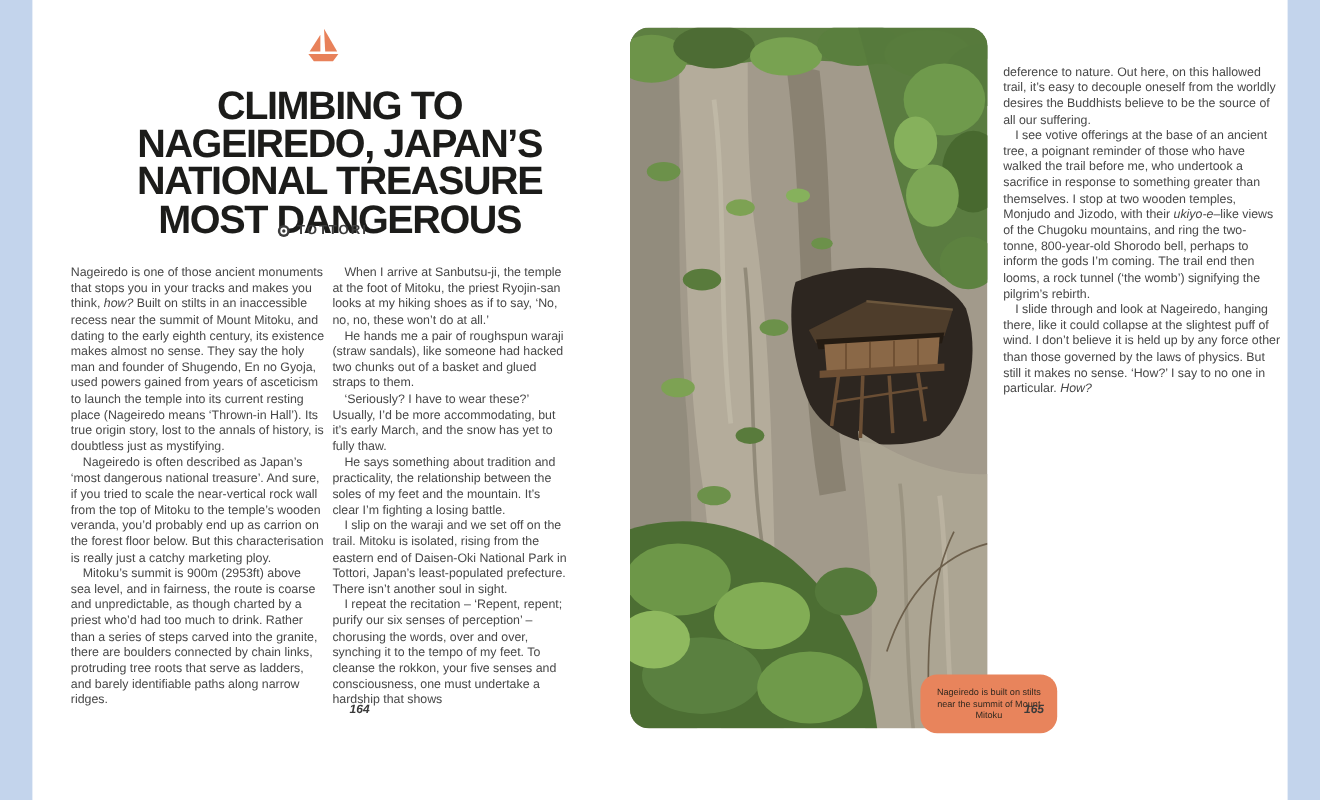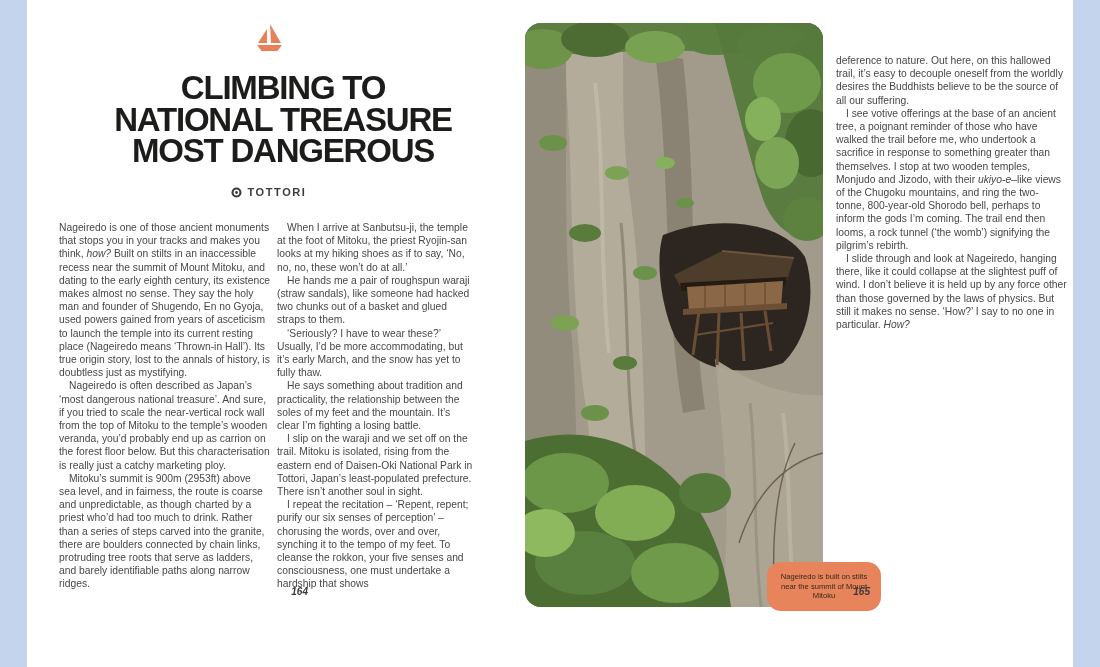--- a/index.html
+++ b/index.html
@@ -40,20 +40,21 @@
   <div class="boat">
     <svg viewBox="0 0 33 29">
       <path d="M17 1 L28 20 H18 Z" fill="#e8815a"></path>
       <path d="M14 6 L14 20 H5 Z" fill="#e8815a"></path>
       <path d="M4 22 H29 L24.5 28 H8.5 Z" fill="#e8815a"></path>
     </svg>
   </div>
 
   <h1 class="title">
     <span>CLIMBING TO</span>
+    <span>NAGEIREDO, JAPAN’S</span>
     <span>NATIONAL TREASURE</span>
     <span>MOST DANGEROUS</span>
   </h1>
 
   <div class="location">
     <span style="display:inline-flex;">
       <svg width="11" height="11" viewBox="0 0 11 11">
         <circle cx="5.5" cy="5.5" r="5" fill="#3c3c3c"></circle>
         <circle cx="5.5" cy="5.5" r="2.9" fill="#ffffff"></circle>
         <circle cx="5.5" cy="5.5" r="1.4" fill="#3c3c3c"></circle>

